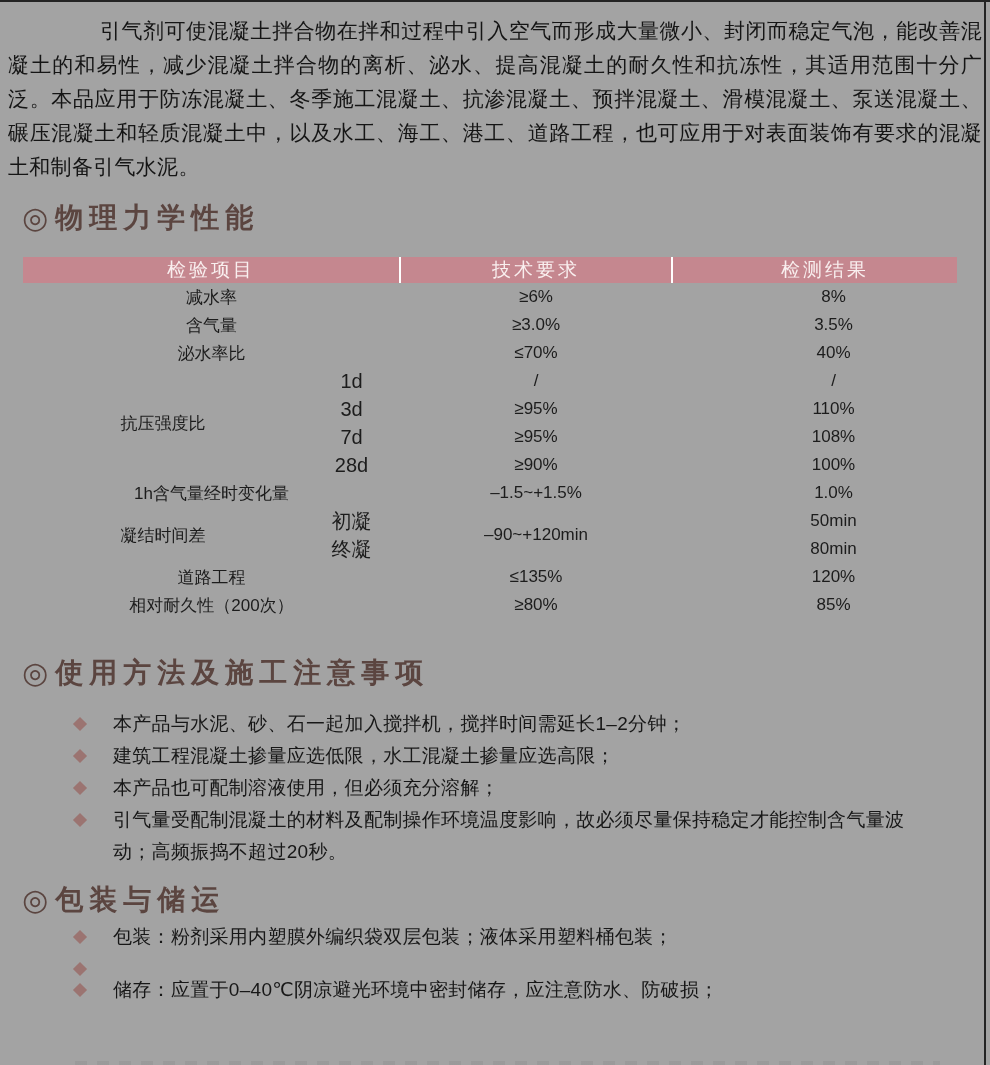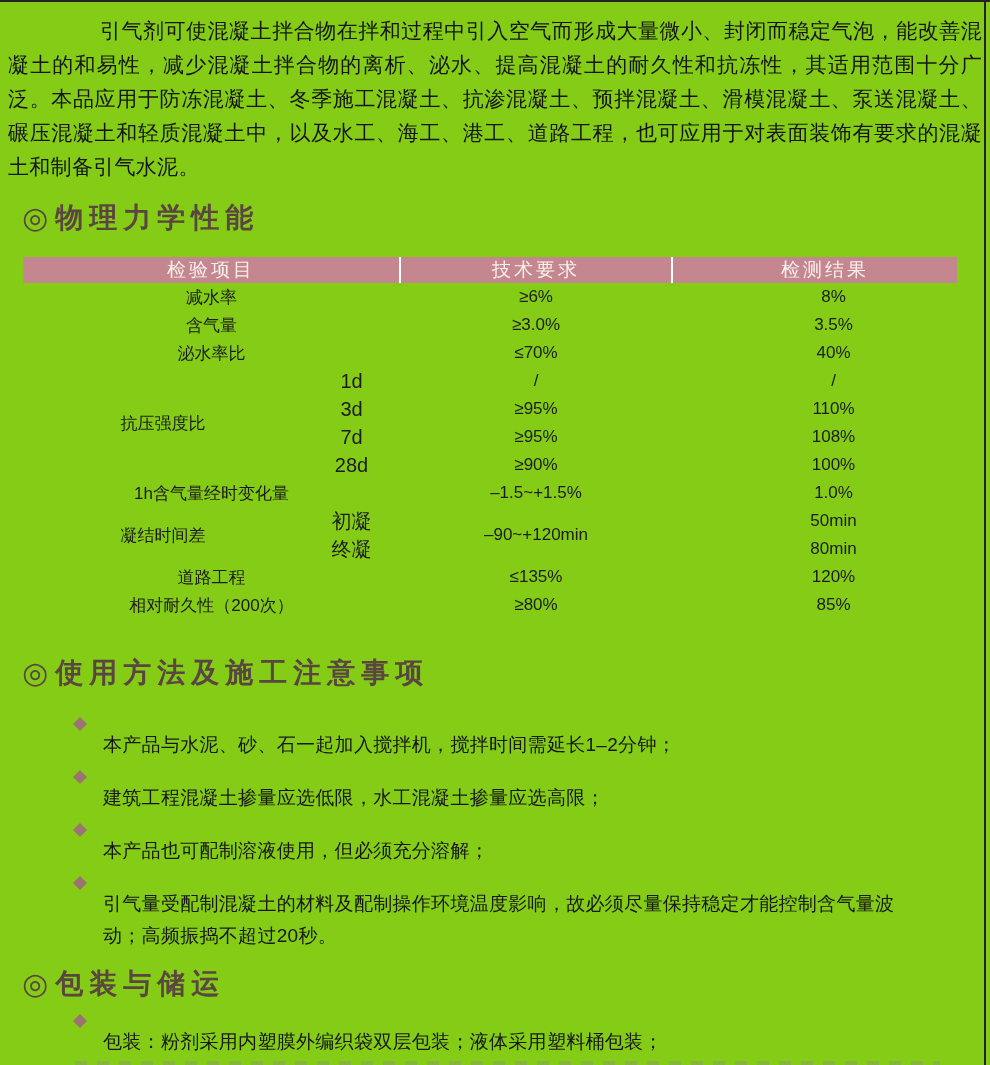--- a/index.html
+++ b/index.html
@@ -2,21 +2,21 @@
 <html><head>
 <meta charset="utf-8">
 <style>
   * { margin: 0; padding: 0; box-sizing: border-box; }
   html, body { background: #ffffff; }
   .page {
     position: relative;
     width: 990px;
     height: 1065px;
     overflow: hidden;
-    background: #84cc16;
+    background: #a3a3a3;
     font-family: "Liberation Sans", "DejaVu Sans", sans-serif;
     color: #1d1d1d;
   }
   .edge-top {
     position: absolute; top: 0; left: 0;
     width: 100%; height: 2px; background: #242424;
   }
   .edge-right {
     position: absolute; top: 0; left: 984px;
     width: 2px; height: 100%; background: #242424;
@@ -68,21 +68,21 @@
   }
   table.spec .res { padding-left: 38px; }
   table.spec td.sub { font-size: 20px; }
 
   ul.bullets {
     list-style: none;
     padding-left: 75px;
   }
   #usage-list     { margin-top: 18px; }
   #packaging-list { margin-top: 4px; }
-  ul.bullets li { display: flex; line-height: 32px; font-size: 19px; flex-direction: column; }
+  ul.bullets li { display: flex; line-height: 32px; font-size: 19px; }
   ul.bullets .diamond {
     flex: 0 0 10px;
     width: 10px; height: 10px;
     margin-top: 11px;
     background: #9b7471;
     transform: rotate(45deg);
   }
   ul.bullets .btext {
     margin-left: 28px;
     max-width: 824px;

